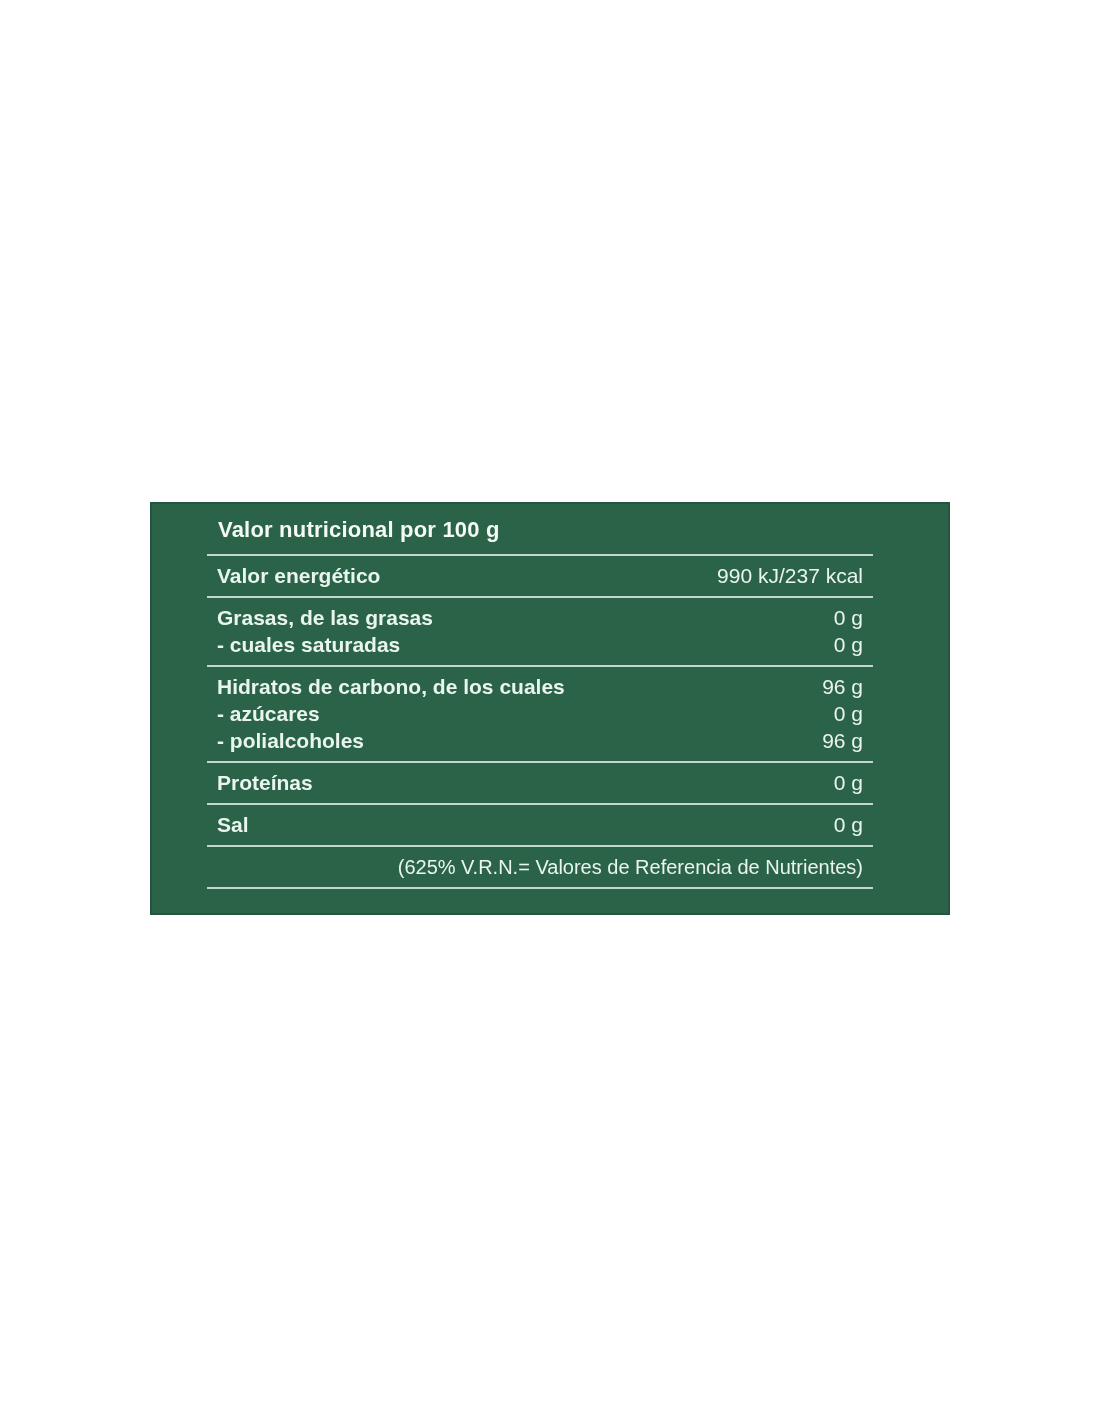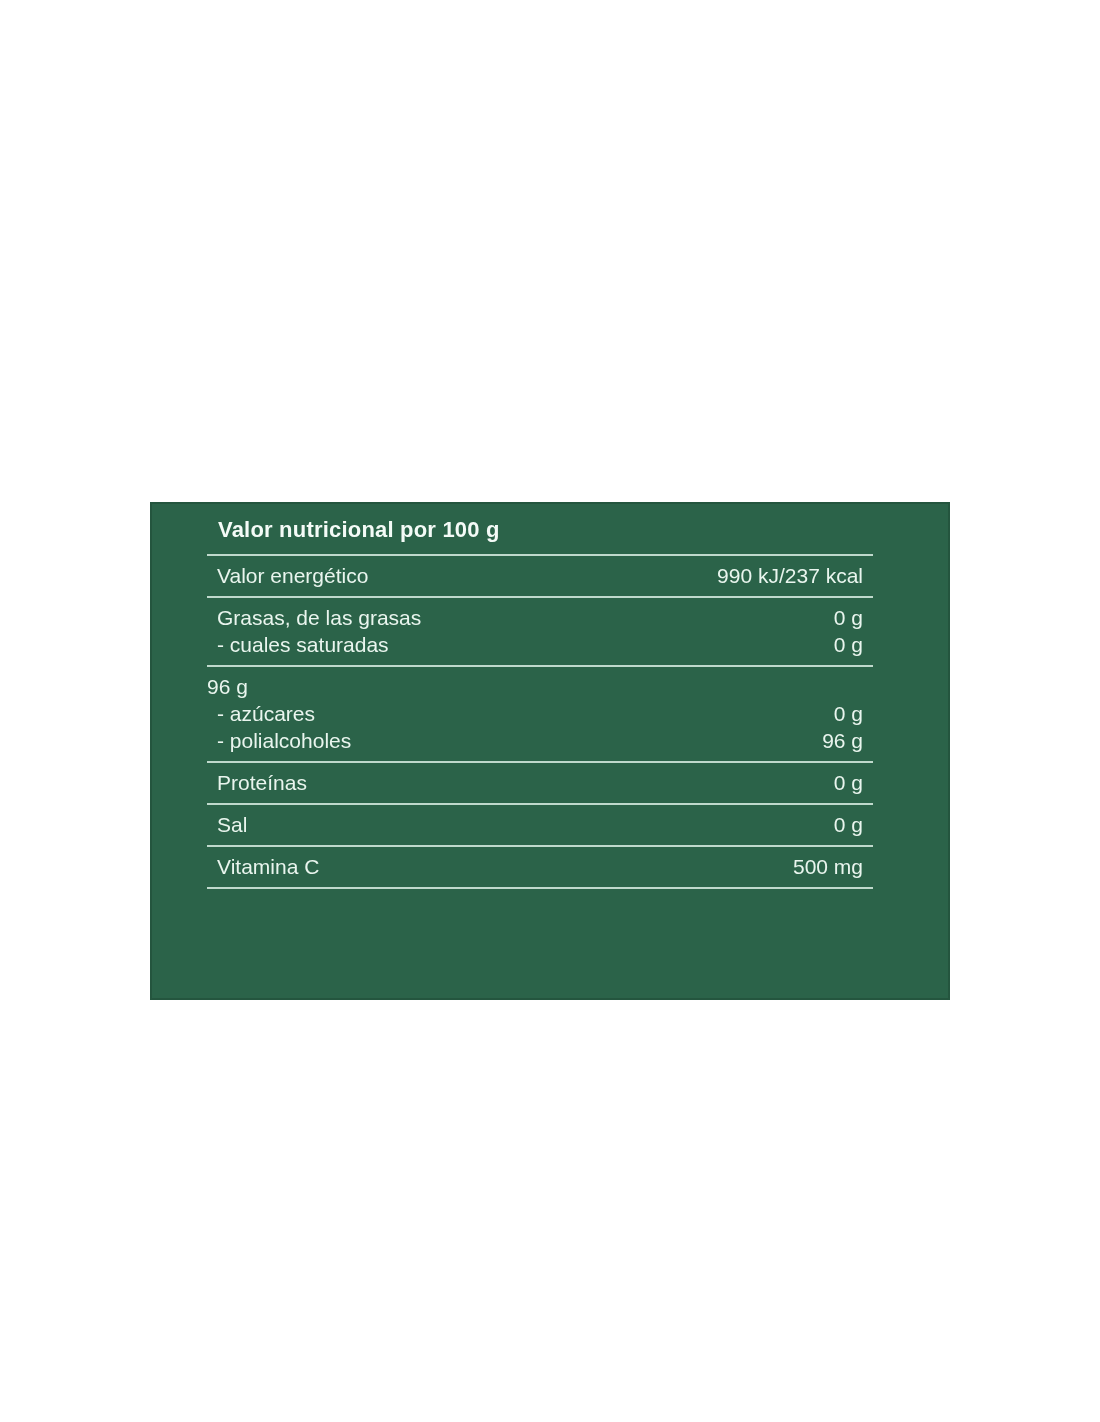--- a/index.html
+++ b/index.html
@@ -13,21 +13,21 @@
     width: 1100px;
     height: 1422px;
     background: #ffffff;
     overflow: hidden;
   }
   .panel {
     position: absolute;
     left: 150px;
     top: 502px;
     width: 800px;
-    height: 498px;
+    height: 413px;
     background: #2b6349;
     box-shadow: inset 0 0 0 2px rgba(0,0,0,0.14);
     box-sizing: border-box;
   }
   .table {
     position: absolute;
     left: 57px;
     top: 0;
     width: 666px;
     padding-top: 14px;
@@ -52,20 +52,21 @@
   .row {
     display: flex;
     justify-content: space-between;
     align-items: baseline;
     font-size: 21px;
     line-height: 27px;
   }
   .row .label {
     padding-left: 10px;
     white-space: nowrap;
+    font-weight: bold;
   }
   .row .value {
     padding-right: 10px;
     white-space: nowrap;
     text-align: center;
   }
   .note {
     font-size: 20px;
     line-height: 26px;
     text-align: right;
@@ -98,20 +99,21 @@
         </div>
         <div class="row">
           <span class="label">- cuales saturadas</span>
           <span class="value">0 g</span>
         </div>
       </div>
       <div class="rule"></div>
 
       <div class="group">
         <div class="row">
+          <span class="label">Hidratos de carbono, de los cuales</span>
           <span class="value">96 g</span>
         </div>
         <div class="row">
           <span class="label">- azúcares</span>
           <span class="value">0 g</span>
         </div>
         <div class="row">
           <span class="label">- polialcoholes</span>
           <span class="value">96 g</span>
         </div>
@@ -128,22 +130,19 @@
 
       <div class="group">
         <div class="row">
           <span class="label">Sal</span>
           <span class="value">0 g</span>
         </div>
       </div>
       <div class="rule"></div>
 
       <div class="group">
-        <div class="row">
-          <span class="label">Vitamina C</span>
-          <span class="value">500 mg</span>
-        </div>
+        <div class="note">(625% V.R.N.= Valores de Referencia de Nutrientes)</div>
       </div>
       <div class="rule"></div>
 
     </div>
   </section>
 </div>
 
 </body></html>

